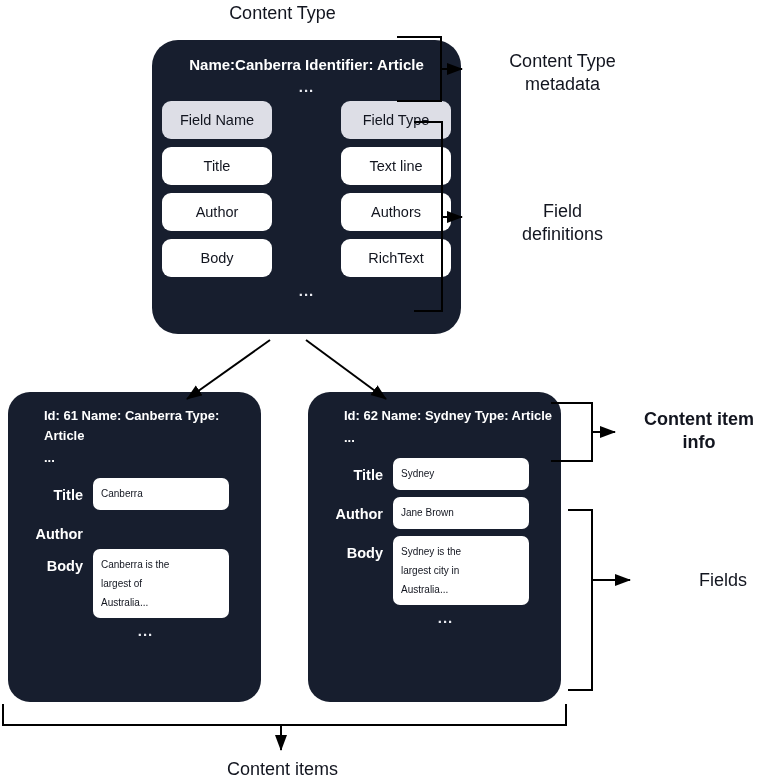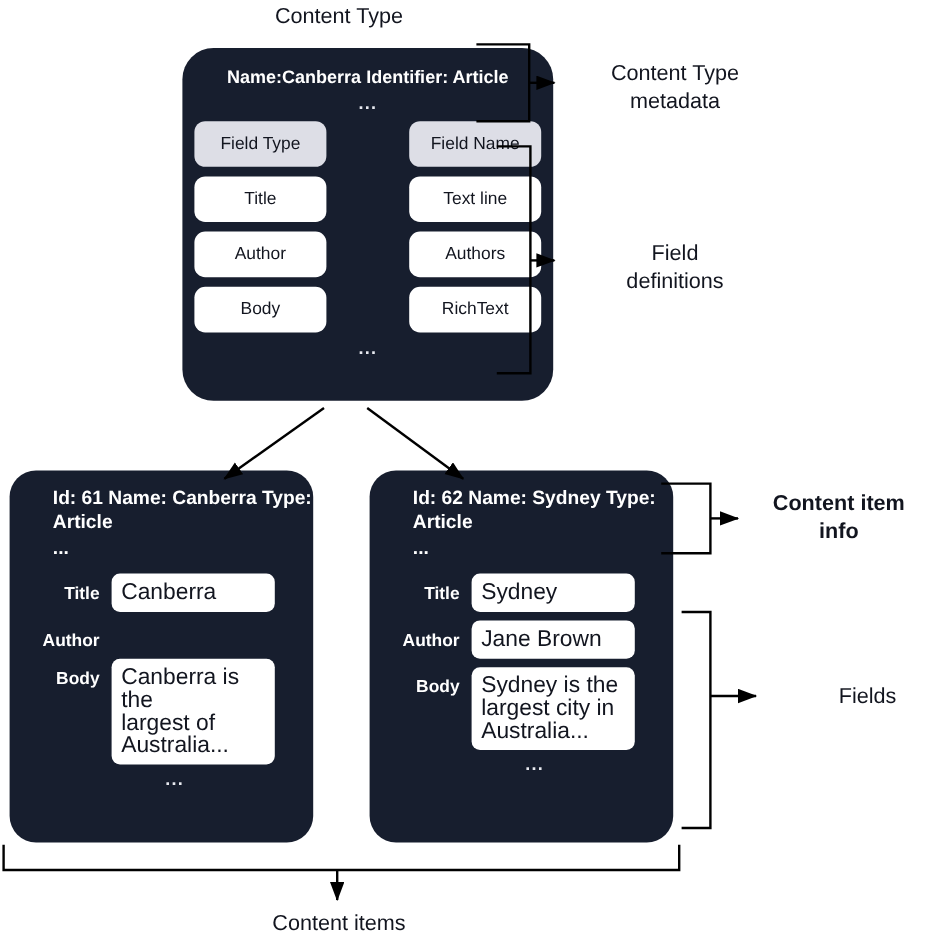--- a/index.html
+++ b/index.html
@@ -91,21 +91,21 @@
     width: 253px;
     height: 310px;
   }
   #item-card-0 { left: 8px; }
   #item-card-1 { left: 308px; }
 
   .item-info {
     padding: 14px 0 0 36px;
     color: #ffffff;
     font-weight: bold;
-    font-size: 16px;
+    font-size: 13px;
     line-height: 20px;
   }
 
   .item-fields {
     margin-top: 10px;
     padding: 0 12px 0 0;
   }
   .field-line {
     display: flex;
     align-items: flex-start;
@@ -119,21 +119,21 @@
     font-weight: bold;
     font-size: 14.5px;
     box-sizing: border-box;
     padding-top: 9px;
   }
   .field-value {
     width: 136px;
     background: #ffffff;
     border-radius: 7px;
     color: #12151f;
-    font-size: 19px;
+    font-size: 10px;
     line-height: 19px;
     padding: 6px 8px;
     box-sizing: border-box;
     white-space: pre-line;
     min-height: 32px;
   }
   .item-card .ellipsis {
     margin-top: 2px;
     margin-left: 20px;
   }
@@ -154,22 +154,22 @@
 <div class="abs card" id="content-type-card">
 
   <div class="ct-meta">Name:Canberra
 Identifier: Article</div>
 
   <div class="ellipsis" style="margin-top:6px;">...</div>
 
   <div class="field-grid">
 
     <div class="field-row">
+      <div class="field-cell header">Field Name</div>
       <div class="field-cell header">Field Type</div>
-      <div class="field-cell header">Field Name</div>
     </div>
 
     <div class="field-row">
       <div class="field-cell">Title</div>
       <div class="field-cell">Text line</div>
     </div>
 
     <div class="field-row">
       <div class="field-cell">Author</div>
       <div class="field-cell">Authors</div>

